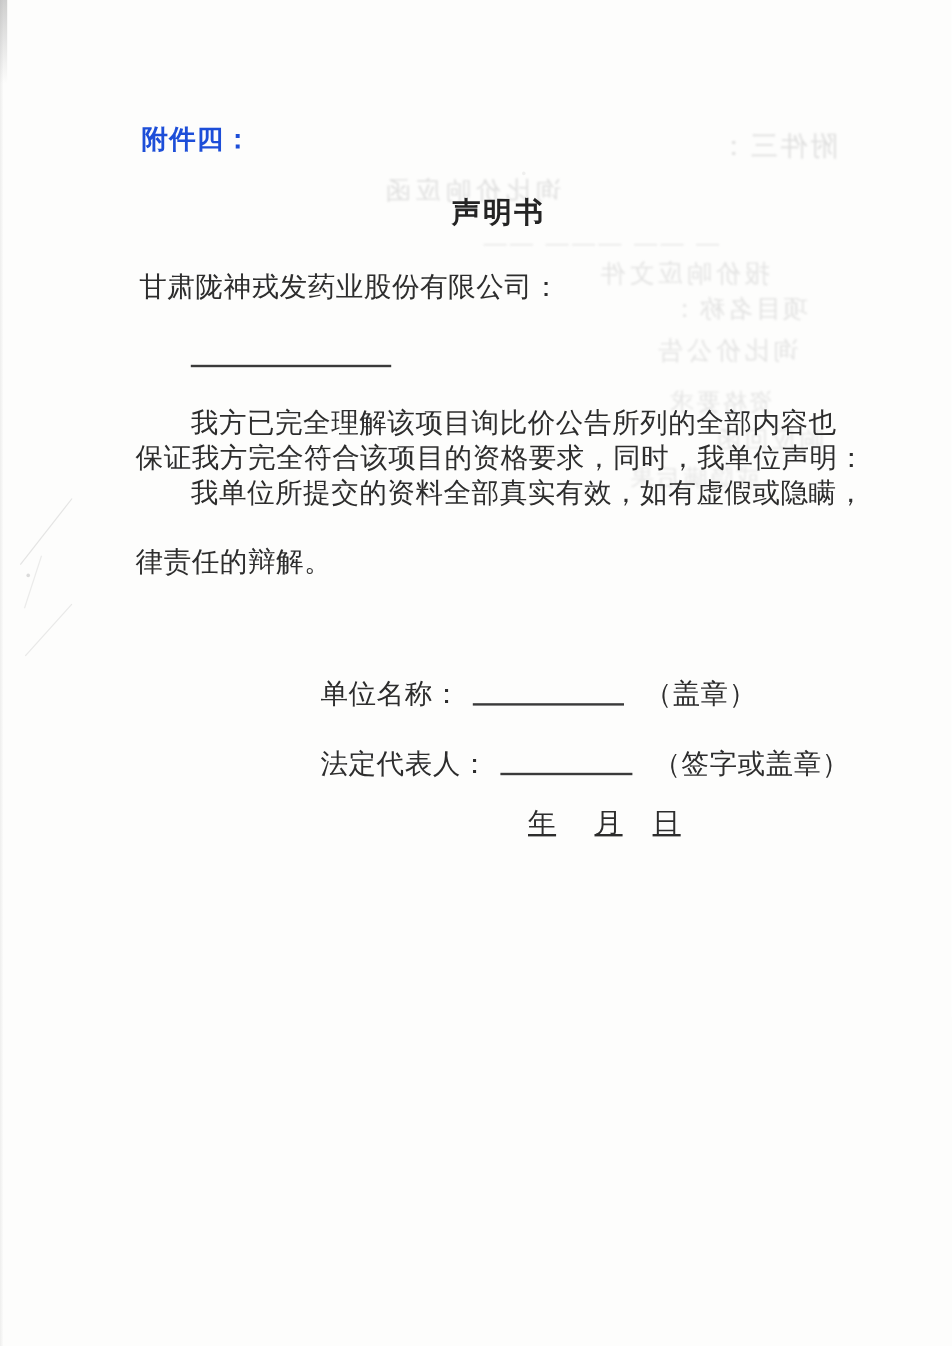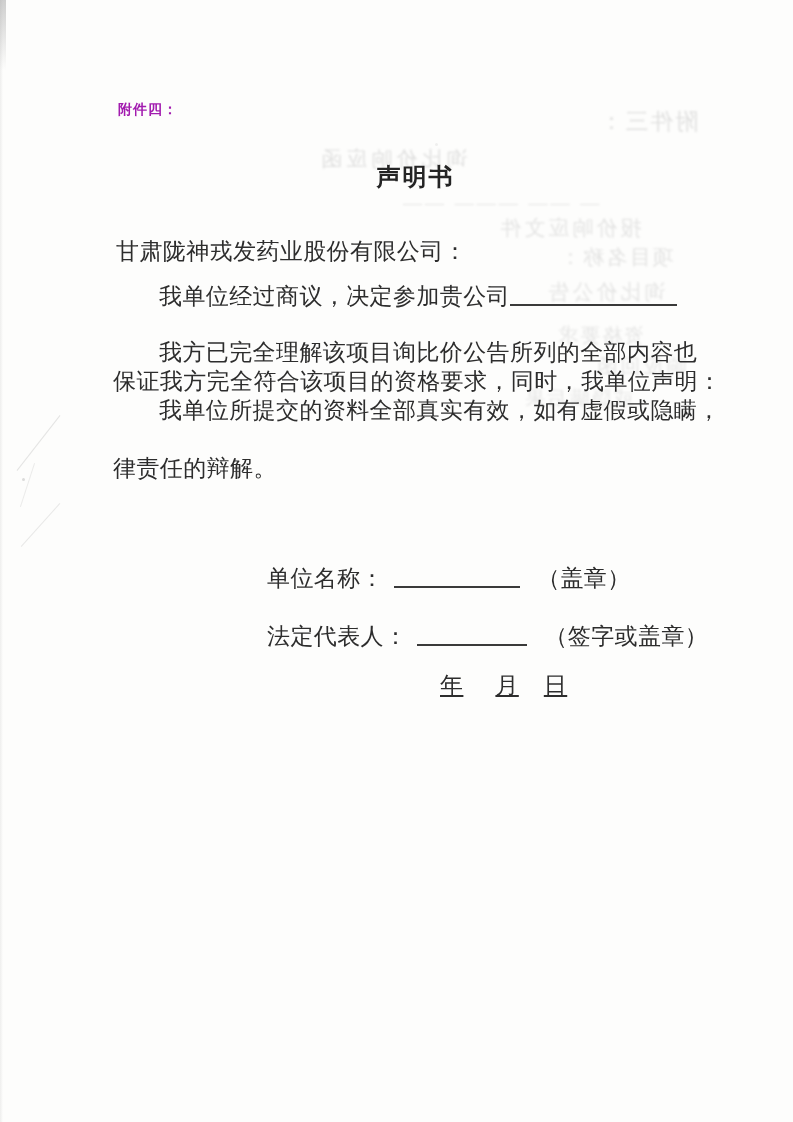--- a/index.html
+++ b/index.html
@@ -58,23 +58,23 @@
     pointer-events: none;
     user-select: none;
   }
 
   
   .attachment-label {
     position: absolute;
     left: 118px; top: 101px;
     font-family: "Liberation Sans", sans-serif;
     font-weight: 700;
-    font-size: 14px;
+    font-size: 22px;
     letter-spacing: 1px;
-    color: #a21caf;
+    color: #1d4ed8;
   }
   .doc-title {
     position: absolute;
     left: 0; top: 161px;
     width: 779px;
     margin: 0;
     text-align: center;
     font-family: "Liberation Sans", sans-serif;
     font-weight: 700;
     font-size: 24px;
@@ -133,24 +133,24 @@
   <span class="bleed" style="left:558px; top:243px; font-size:21px; letter-spacing:2px; opacity:.26;">项目名称：</span>
   <span class="bleed" style="left:545px; top:278px; font-size:21px; letter-spacing:3px; opacity:.25;">询比价公告</span>
   <span class="bleed" style="left:556px; top:322px; font-size:20px; letter-spacing:2px; opacity:.24;">资格要求</span>
   <span class="bleed" style="left:594px; top:353px; font-size:20px; letter-spacing:3px; opacity:.24;">响应回函</span>
   <span class="bleed" style="left:523px; top:385px; font-size:20px; letter-spacing:2px; opacity:.22;">或隐瞒后果</span>
 
   <div class="attachment-label">附件四：</div>
 
   <h1 class="doc-title">声明书</h1>
 
-  <div class="line" style="top:240px; left:116px;">甘肃陇神戎发药业股份有限公司：</div>
+  <div class="line" style="top:228px; left:116px;">甘肃陇神戎发药业股份有限公司：</div>
 
   <div class="line indent" style="top:281px;">
-    <span>我单位经过商议，决定参加贵公司</span><span class="blank b-project-1"></span>
+    <span class="blank b-project-1"></span>
   </div>
 
 
   <div class="line indent" style="top:341px;">我方已完全理解该项目询比价公告所列的全部内容也</div>
   <div class="line" style="top:370px;">保证我方完全符合该项目的资格要求，同时，我单位声明：</div>
 
   <div class="line indent" style="top:399px;">我单位所提交的资料全部真实有效，如有虚假或隐瞒，</div>
   <div class="line" style="top:457px;">律责任的辩解。</div>
 
   <div class="line sig-row" style="top:563px;text-align:right;">

